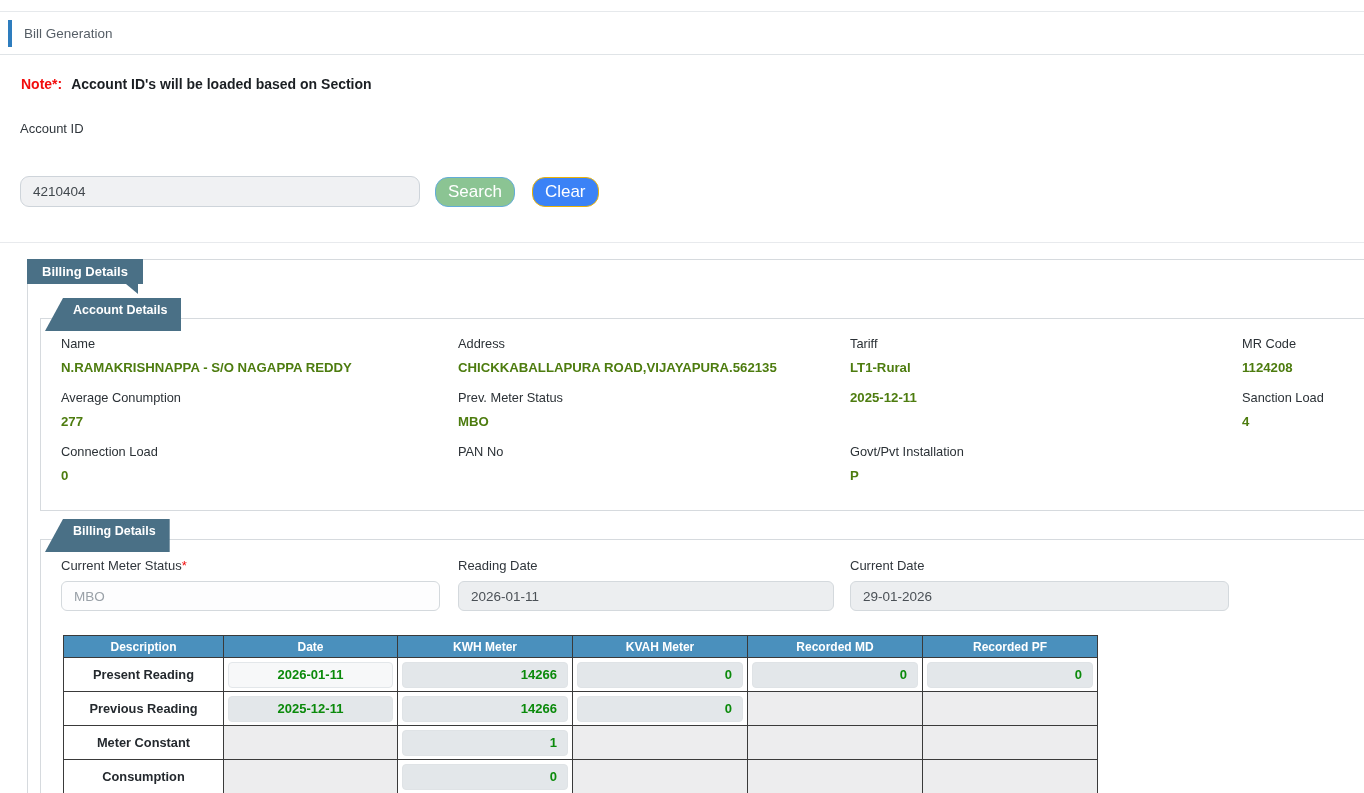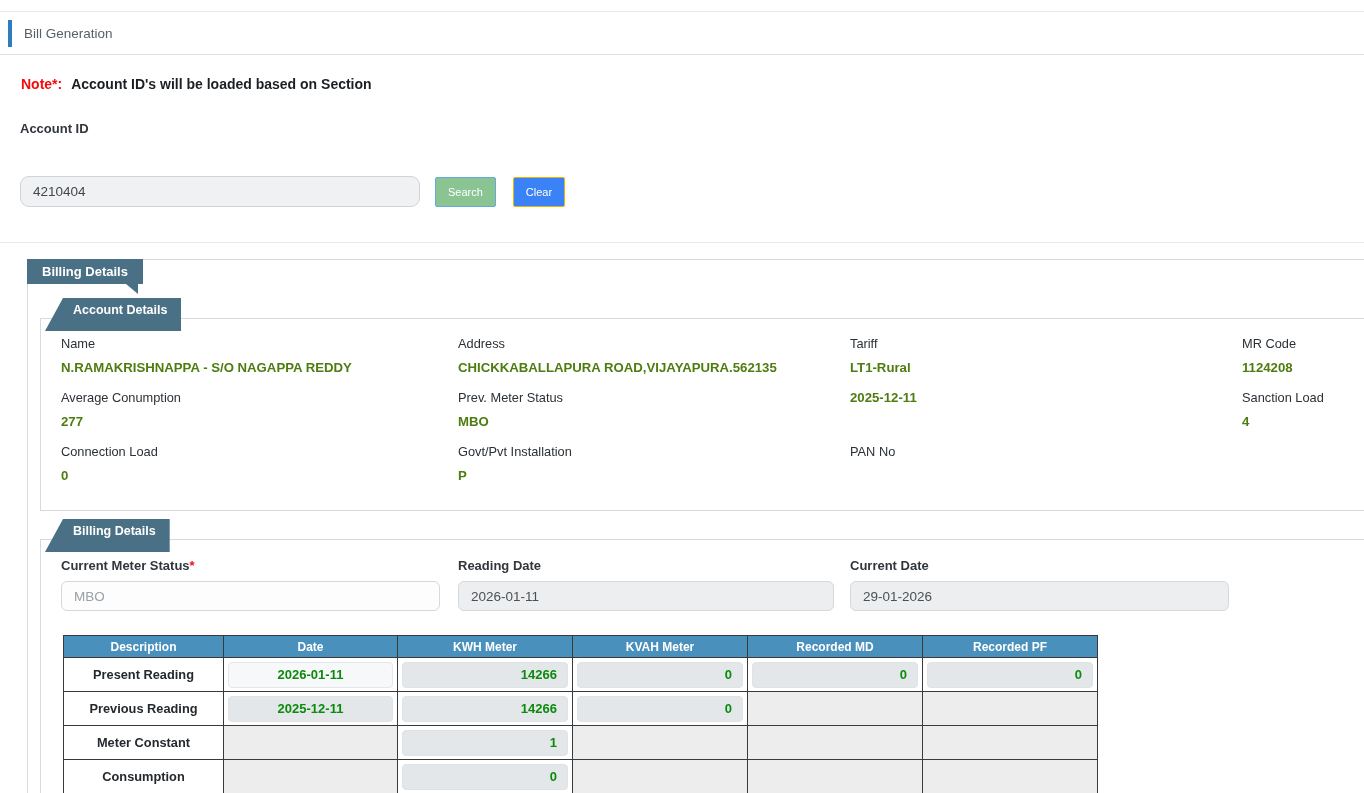--- a/index.html
+++ b/index.html
@@ -13,26 +13,26 @@
   .accent-bar { width:4px; height:27px; background:#2e7dbe; }
   .page-title { margin-left:12px; font-size:13.5px; color:#565e66; }
 
   .note { margin:21px 0 0 21px; font-size:14px; font-weight:bold; }
   .note .note-prefix { color:#f20d0d; }
   .note .note-text { color:#1b1f23; margin-left:5px; }
 
   .search-row { display:flex; margin:29px 0 0 20px; align-items:flex-end; }
   .field-group { display:flex; flex-direction:column; width:400px; }
   .field-group + .field-group { margin-left:15px; }
-  .field-label { font-size:13px; color:#30363c; margin-bottom:7px;font-weight:bold; }
+  .field-label { font-size:13px; color:#30363c; margin-bottom:7px; }
   .text-input { height:31px; border:1px solid #ced4da; border-radius:9px;
     background:#f0f1f3; padding:0 12px; font-size:13.5px; color:#41474d;
     font-family:"Liberation Sans", sans-serif; width:100%; outline:none;margin-top:33px; }
   .btns { display:flex; margin-left:15px; }
-  .btn { height:30px; border-radius:2px; font-size:11px; color:#fff; padding:0 12px;
+  .btn { height:30px; border-radius:13px; font-size:17px; color:#fff; padding:0 12px;
     cursor:pointer; font-family:"Liberation Sans", sans-serif; }
   .btn-search { background:#8bc493; border:1px solid #63acd8; }
   .btn-clear { background:#3b82f6; border:1px solid #eab308; margin-left:17px; }
 
   hr.divider { border:none; border-top:1px solid #e8eaed; margin-top:35px; }
 
   .outer-panel { margin-left:27px; margin-top:16px; height:566px; position:relative;
     border-top:1px solid #d6dade; border-left:1px solid #d6dade; }
   .panel-tab { position:absolute; top:-1px; left:-1px; height:25px; line-height:25px;
     background:#4a7086; color:#fff; font-weight:bold; font-size:13px; padding:0 15px; }
@@ -140,26 +140,26 @@
       </div>
       <div class="acct-cell">
         <div class="acct-label">Sanction Load</div>
         <div class="acct-value">4</div>
       </div>
       <div class="acct-cell">
         <div class="acct-label">Connection Load</div>
         <div class="acct-value">0</div>
       </div>
       <div class="acct-cell">
+        <div class="acct-label">PAN No</div>
+        <div class="acct-value"></div>
+      </div>
+      <div class="acct-cell">
         <div class="acct-label">Govt/Pvt Installation</div>
         <div class="acct-value">P</div>
-      </div>
-      <div class="acct-cell">
-        <div class="acct-label">PAN No</div>
-        <div class="acct-value"></div>
       </div>
     </div>
   </div>
 
   <div class="fieldset fieldset-bill">
     <div class="ribbon">Billing Details</div>
 
     <div class="bill-form">
       <div>
         <div class="field-label"><span>Current Meter Status</span><span class="req">*</span></div>

